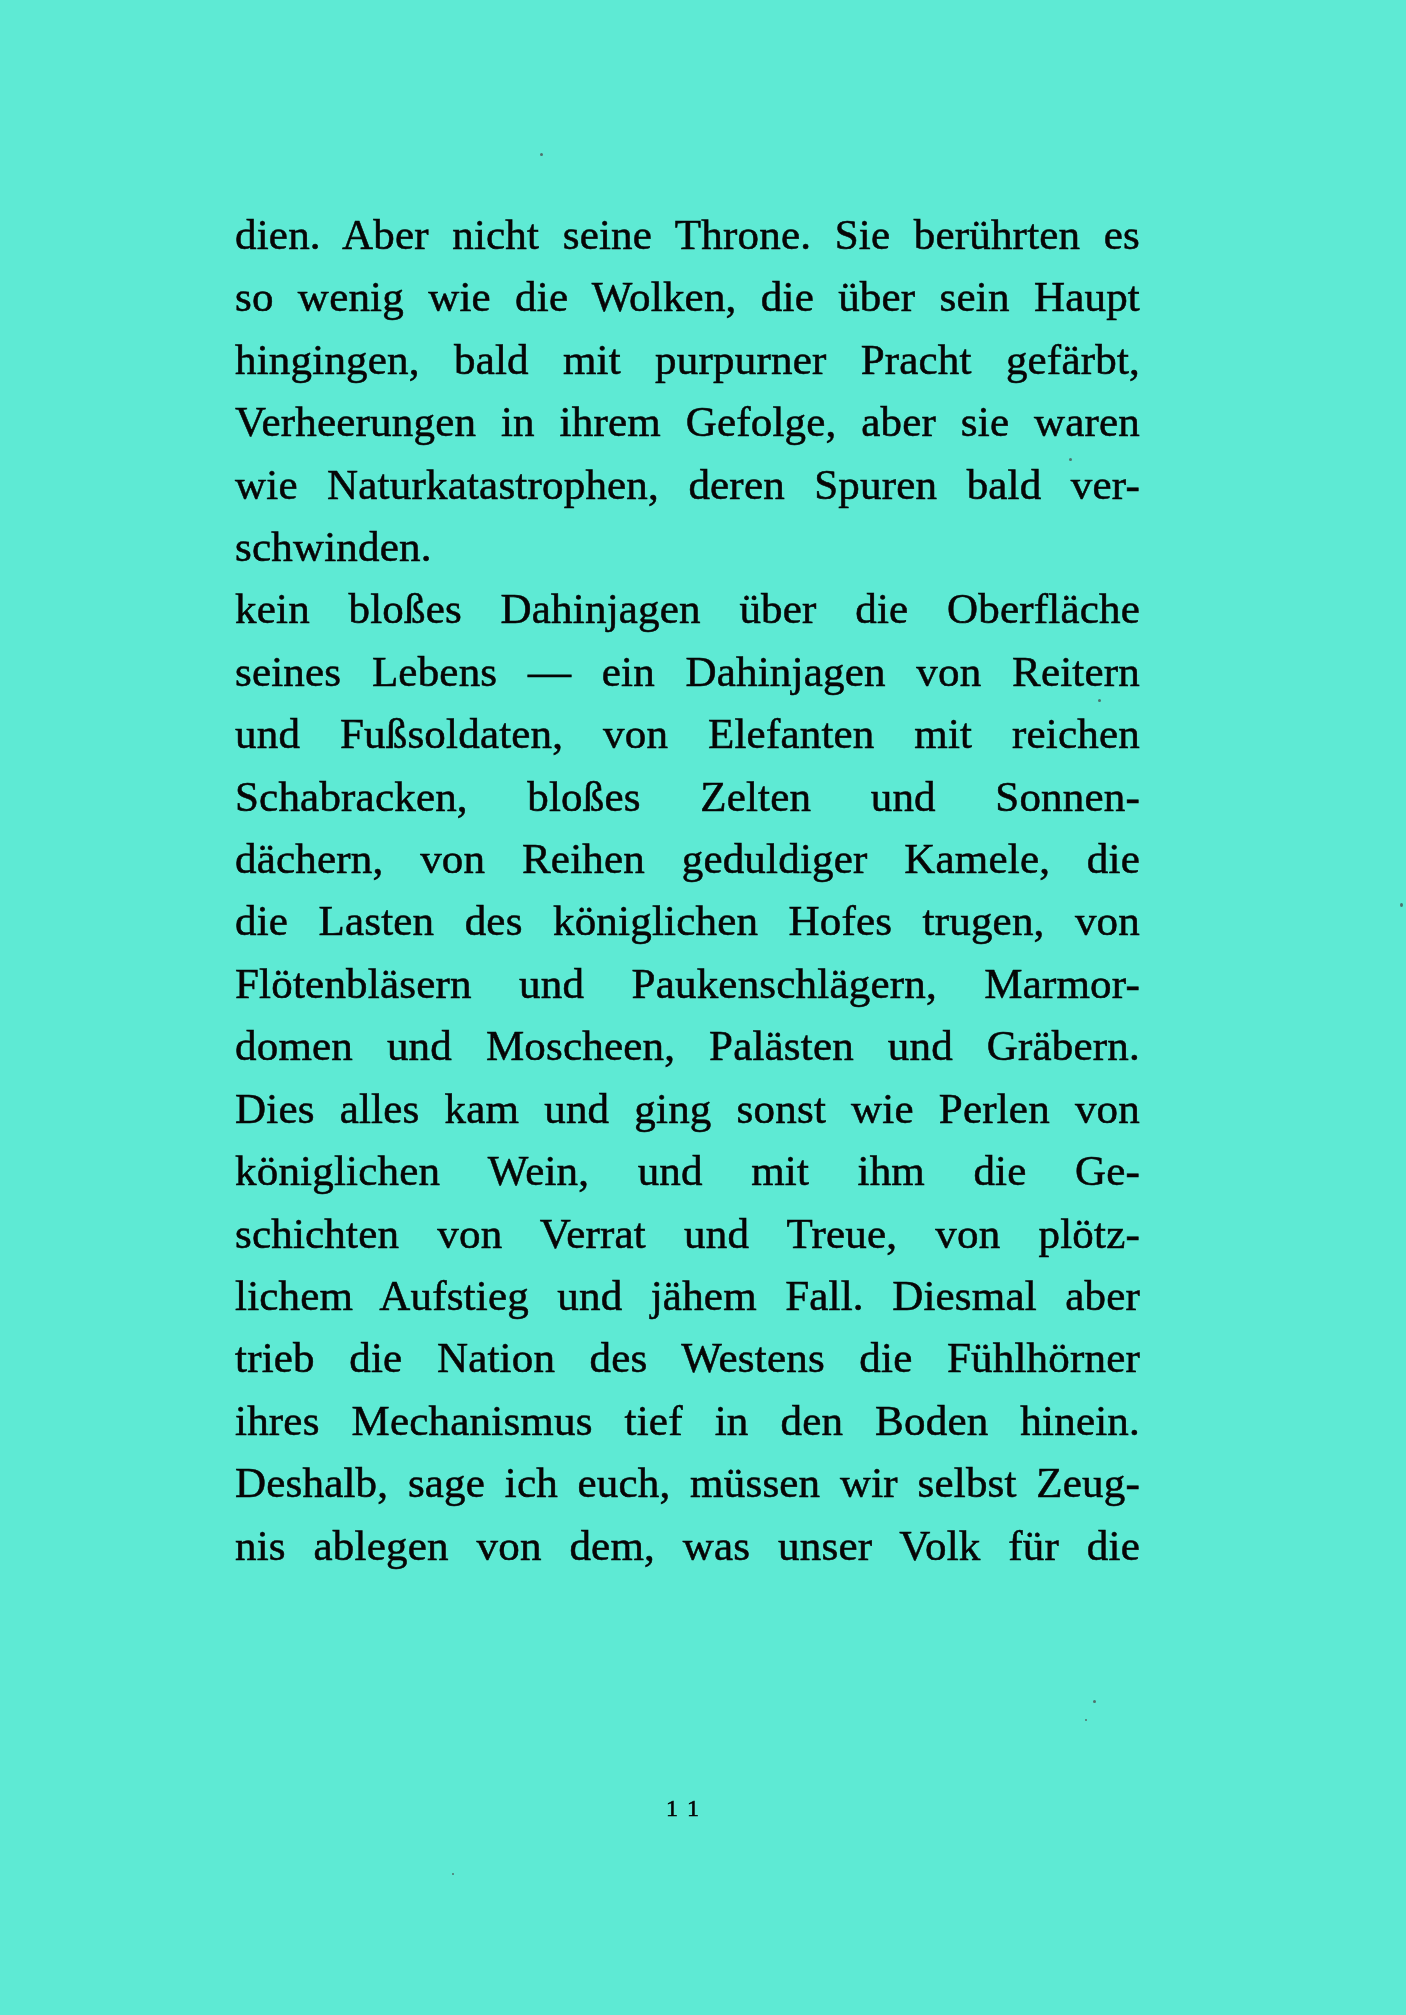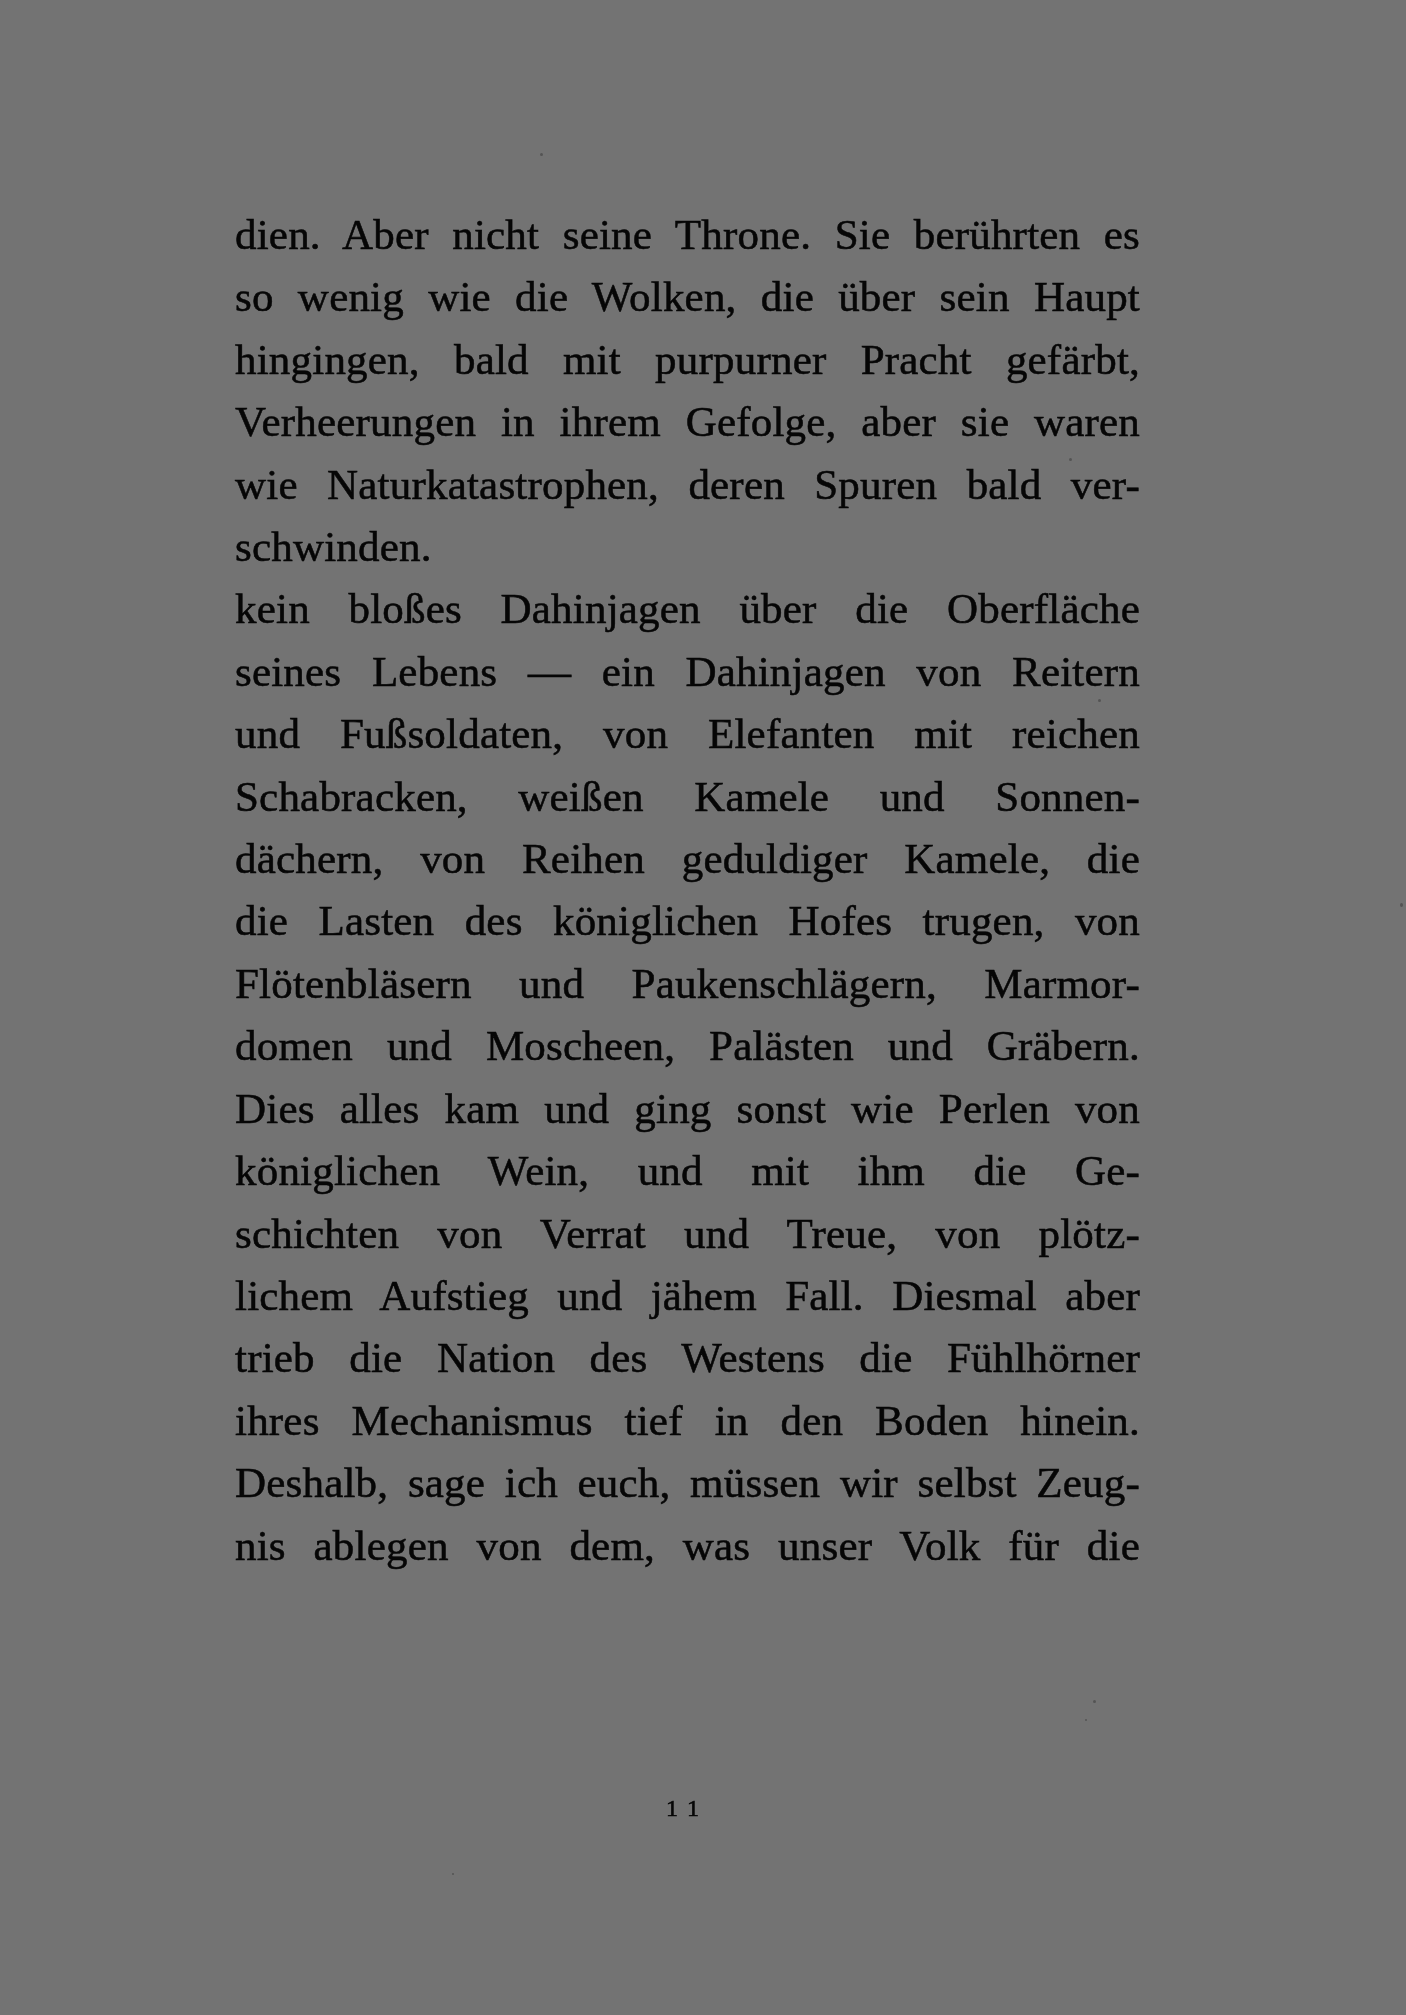--- a/index.html
+++ b/index.html
@@ -12,21 +12,21 @@
     height: 2015px;
     background: #ffffff;
     position: relative;
     overflow: hidden;
     font-family: "Liberation Serif", serif;
     color: #060606;
   }
   .page {
     position: absolute;
     inset: 0;
-    background: #737373;
+    background: #5eead4;
   }
   .text-block {
     position: absolute;
     left: 235px;
     top: 204px;
     width: 905px;
   }
   .paragraph {
     margin: 0;
     padding: 0;
@@ -87,21 +87,21 @@
       <div class="line">hingingen, bald mit purpurner Pracht gefärbt,</div>
       <div class="line">Verheerungen in ihrem Gefolge, aber sie waren</div>
       <div class="line">wie Naturkatastrophen, deren Spuren bald ver-</div>
       <div class="line flush-left">schwinden.</div>
     </div>
 
     <div class="paragraph">
       <div class="line">kein bloßes Dahinjagen über die Oberfläche</div>
       <div class="line">seines Lebens — ein Dahinjagen von Reitern</div>
       <div class="line">und Fußsoldaten, von Elefanten mit reichen</div>
-      <div class="line">Schabracken, weißen Kamele und Sonnen-</div>
+      <div class="line">Schabracken, bloßes Zelten und Sonnen-</div>
       <div class="line">dächern, von Reihen geduldiger Kamele, die</div>
       <div class="line">die Lasten des königlichen Hofes trugen, von</div>
       <div class="line">Flötenbläsern und Paukenschlägern, Marmor-</div>
       <div class="line">domen und Moscheen, Palästen und Gräbern.</div>
       <div class="line">Dies alles kam und ging sonst wie Perlen von</div>
       <div class="line">königlichen Wein, und mit ihm die Ge-</div>
       <div class="line">schichten von Verrat und Treue, von plötz-</div>
       <div class="line">lichem Aufstieg und jähem Fall. Diesmal aber</div>
       <div class="line">trieb die Nation des Westens die Fühlhörner</div>
       <div class="line">ihres Mechanismus tief in den Boden hinein.</div>

